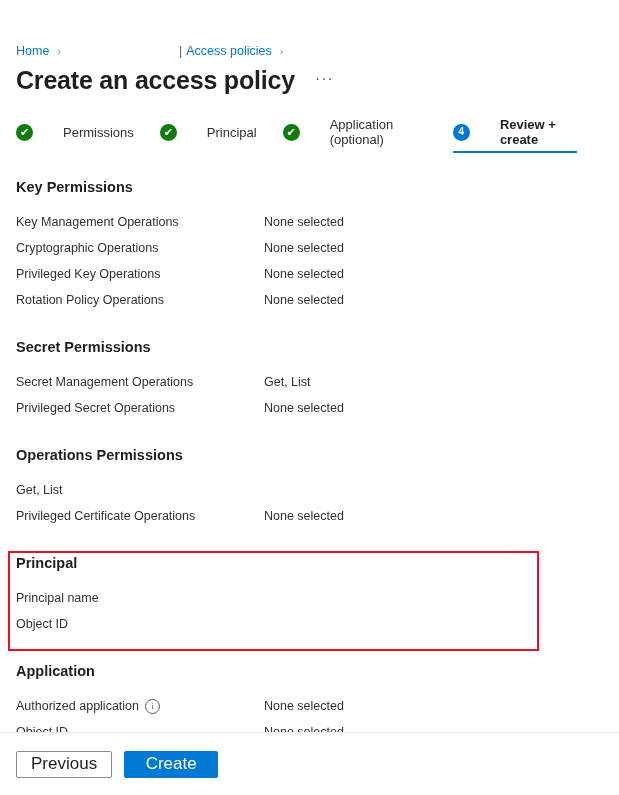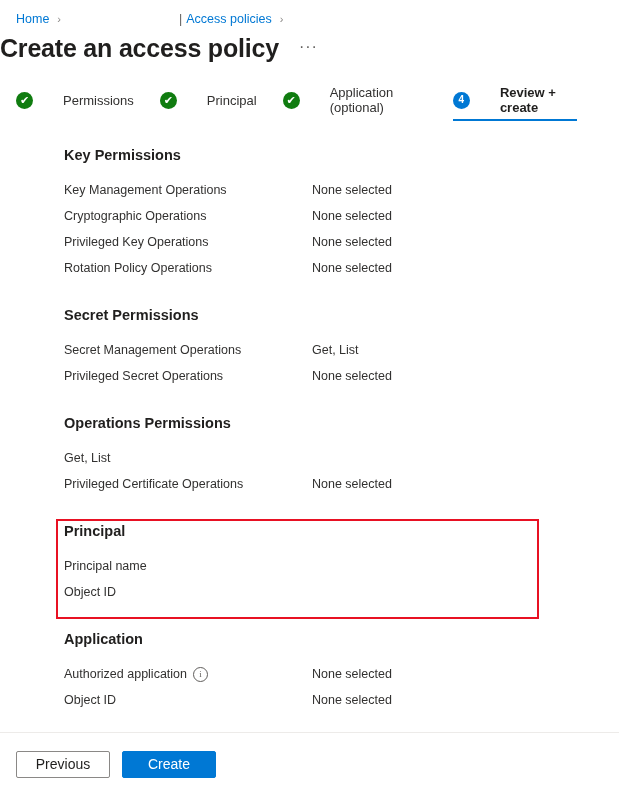--- a/index.html
+++ b/index.html
@@ -17,20 +17,21 @@
     position: relative;
   }
 
   
   .breadcrumb {
     display: flex;
     align-items: center;
     padding: 10px 16px 0 16px;
     font-size: 12.5px;
     height: 18px;
+    margin-top: 32px;
   }
   .crumb-link {
     color: #0078d4;
     cursor: pointer;
   }
   .crumb-sep {
     color: #8a8886;
     margin: 0 8px;
     font-size: 11px;
   }
@@ -39,21 +40,21 @@
   }
   .crumb-pipe {
     color: #605e5c;
     margin-right: 4px;
   }
 
   
   .title-row {
     display: flex;
     align-items: flex-end;
-    padding: 6px 16px 0 0;
+    padding: 6px 16px 0 16px;
   }
   .page-title {
     font-size: 25px;
     font-weight: 600;
     color: #201f1e;
     letter-spacing: -0.2px;
   }
   .ellipsis-btn {
     margin-left: 16px;
     color: #605e5c;
@@ -114,21 +115,20 @@
     color: #ffffff;
     font-size: 10px;
     font-weight: 600;
     line-height: 1;
   }
 
   
   .content {
     padding: 0 16px;
     position: relative;
-    margin-left: 48px;
   }
   .section-head {
     font-size: 14.5px;
     font-weight: 700;
     color: #201f1e;
     margin-top: 26px;
     margin-bottom: 14px;
   }
   .row {
     display: flex;
@@ -182,21 +182,21 @@
     height: 62px;
     border-top: 1px solid #edebe9;
     display: flex;
     align-items: center;
     padding-left: 16px;
     gap: 12px;
     background: #ffffff;
   }
   .btn {
     font-family: "Liberation Sans", sans-serif;
-    font-size: 14px;
+    font-size: 17px;
     height: 27px;
     min-width: 94px;
     padding: 0 14px;
     cursor: pointer;
     border-radius: 2px;
   }
   .btn-secondary {
     background: #ffffff;
     border: 1px solid #8a8886;
     color: #201f1e;

